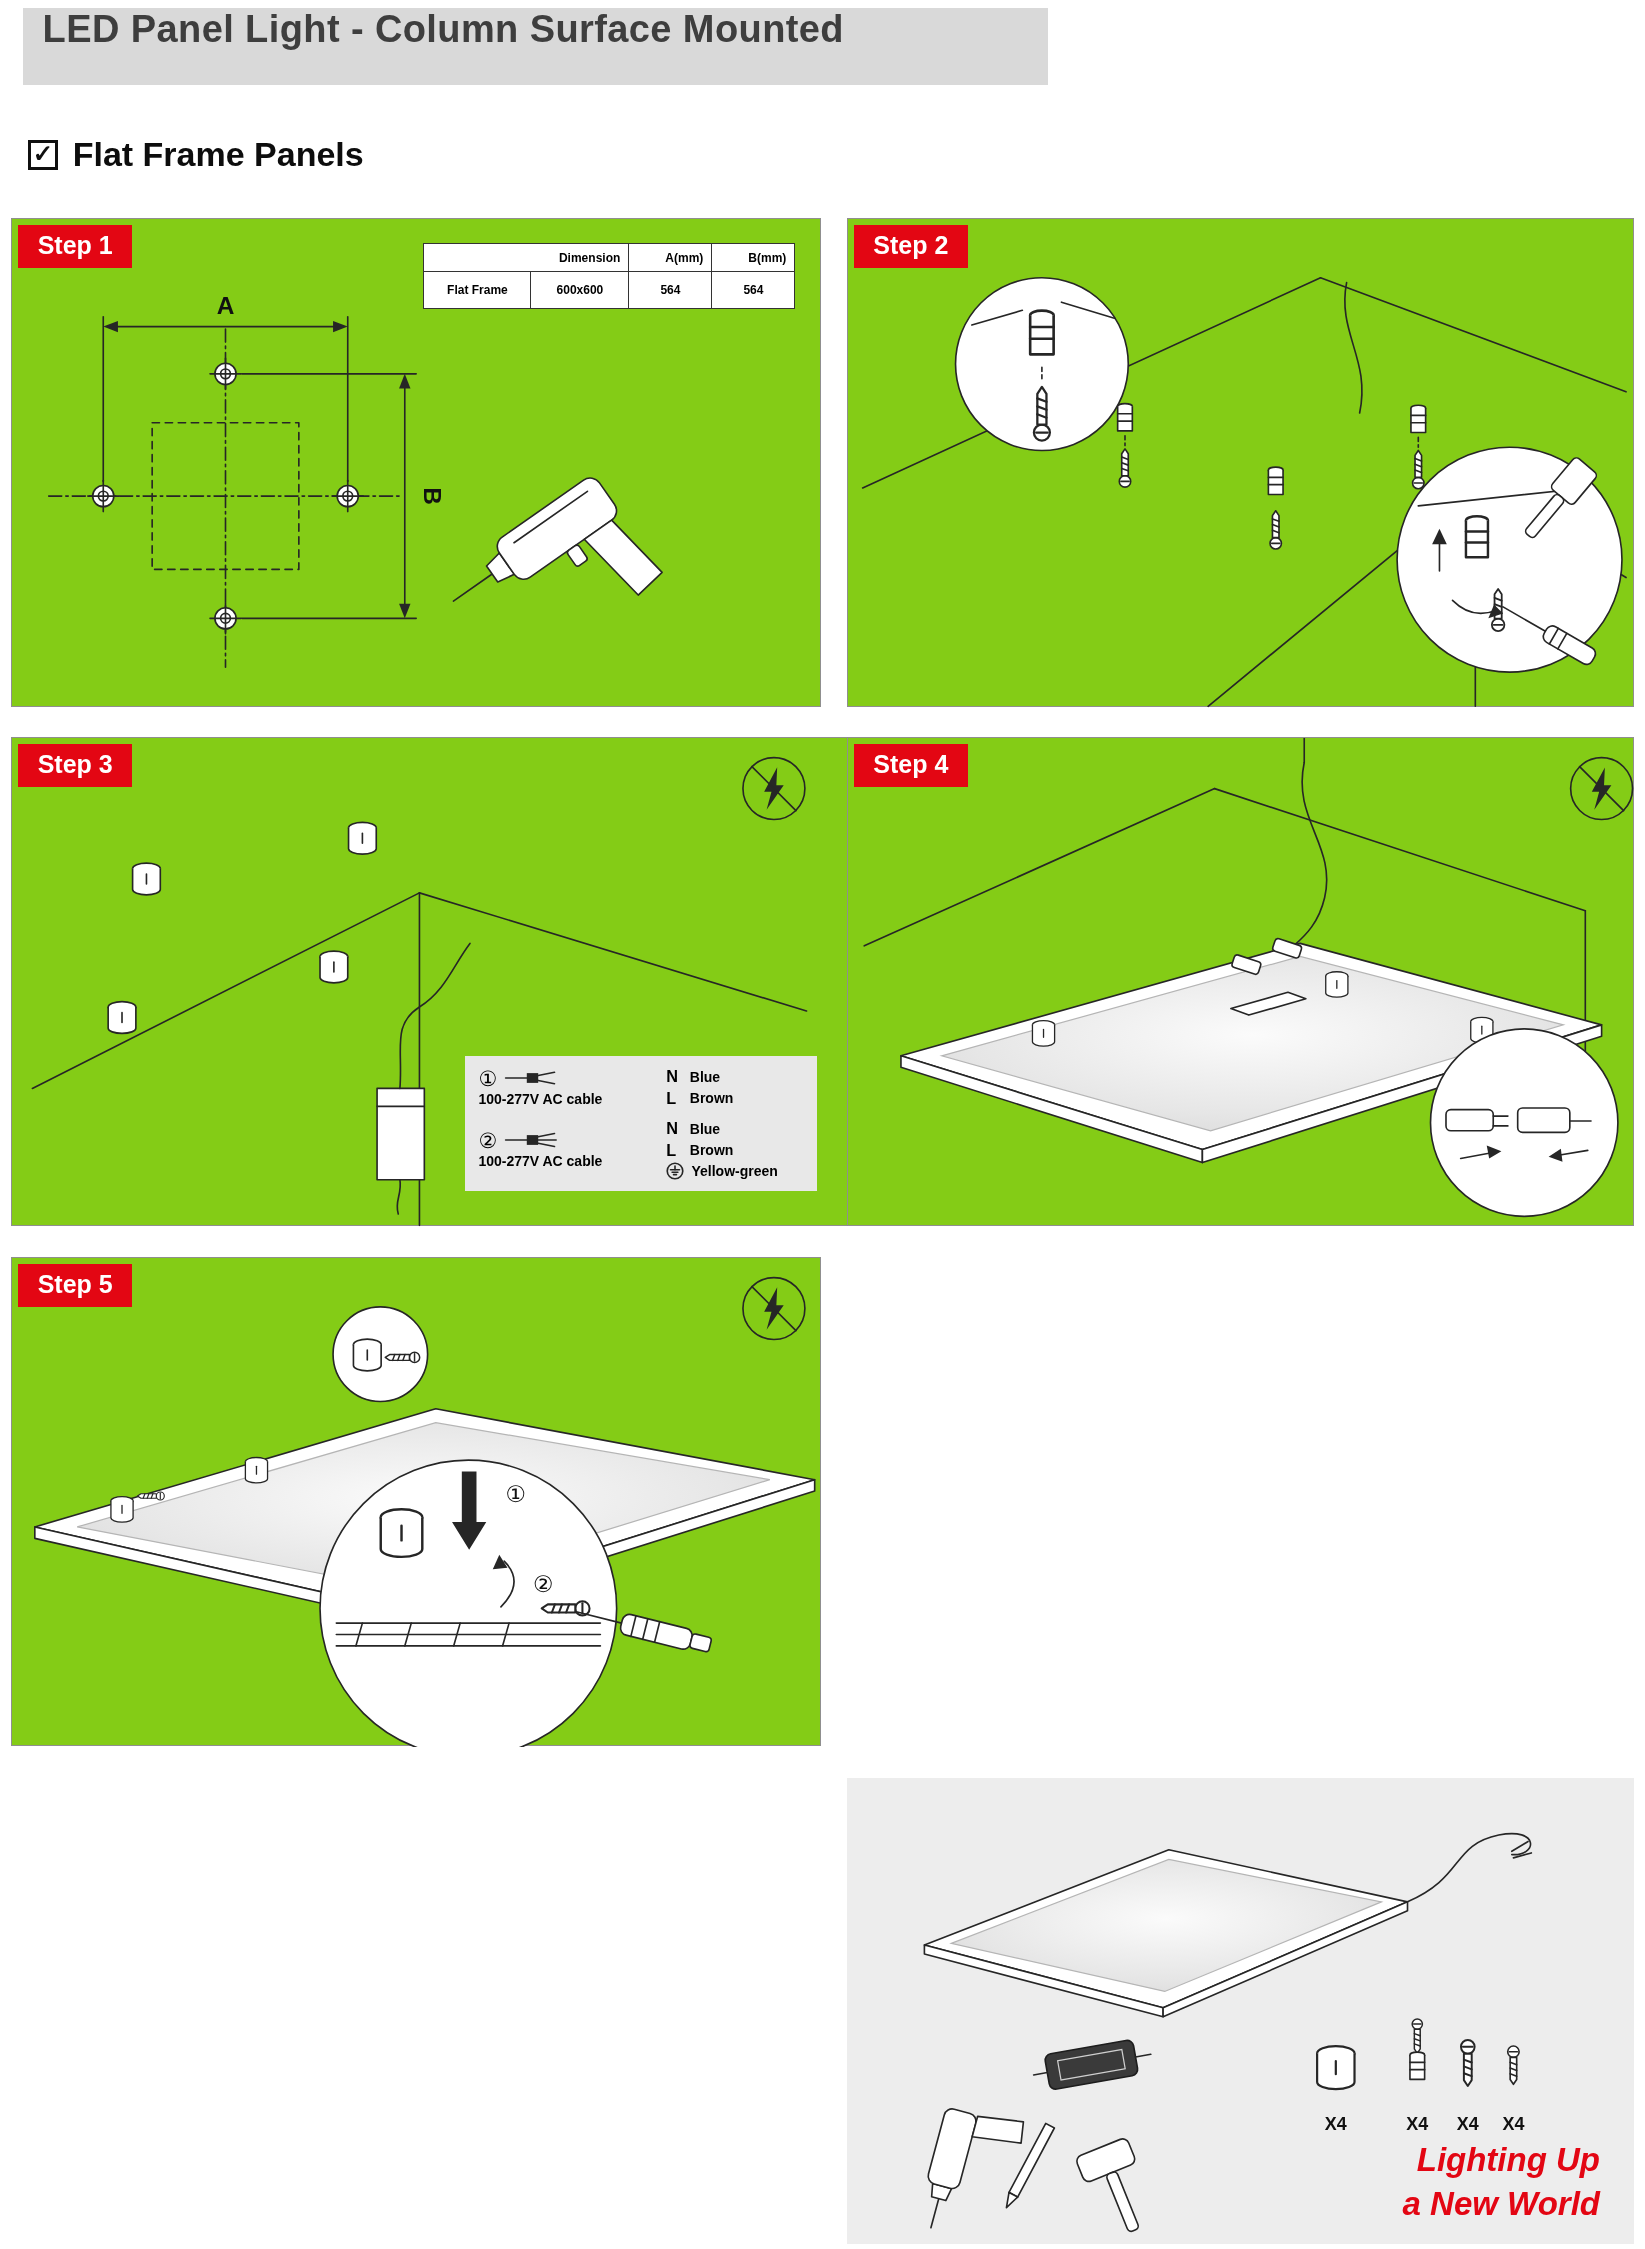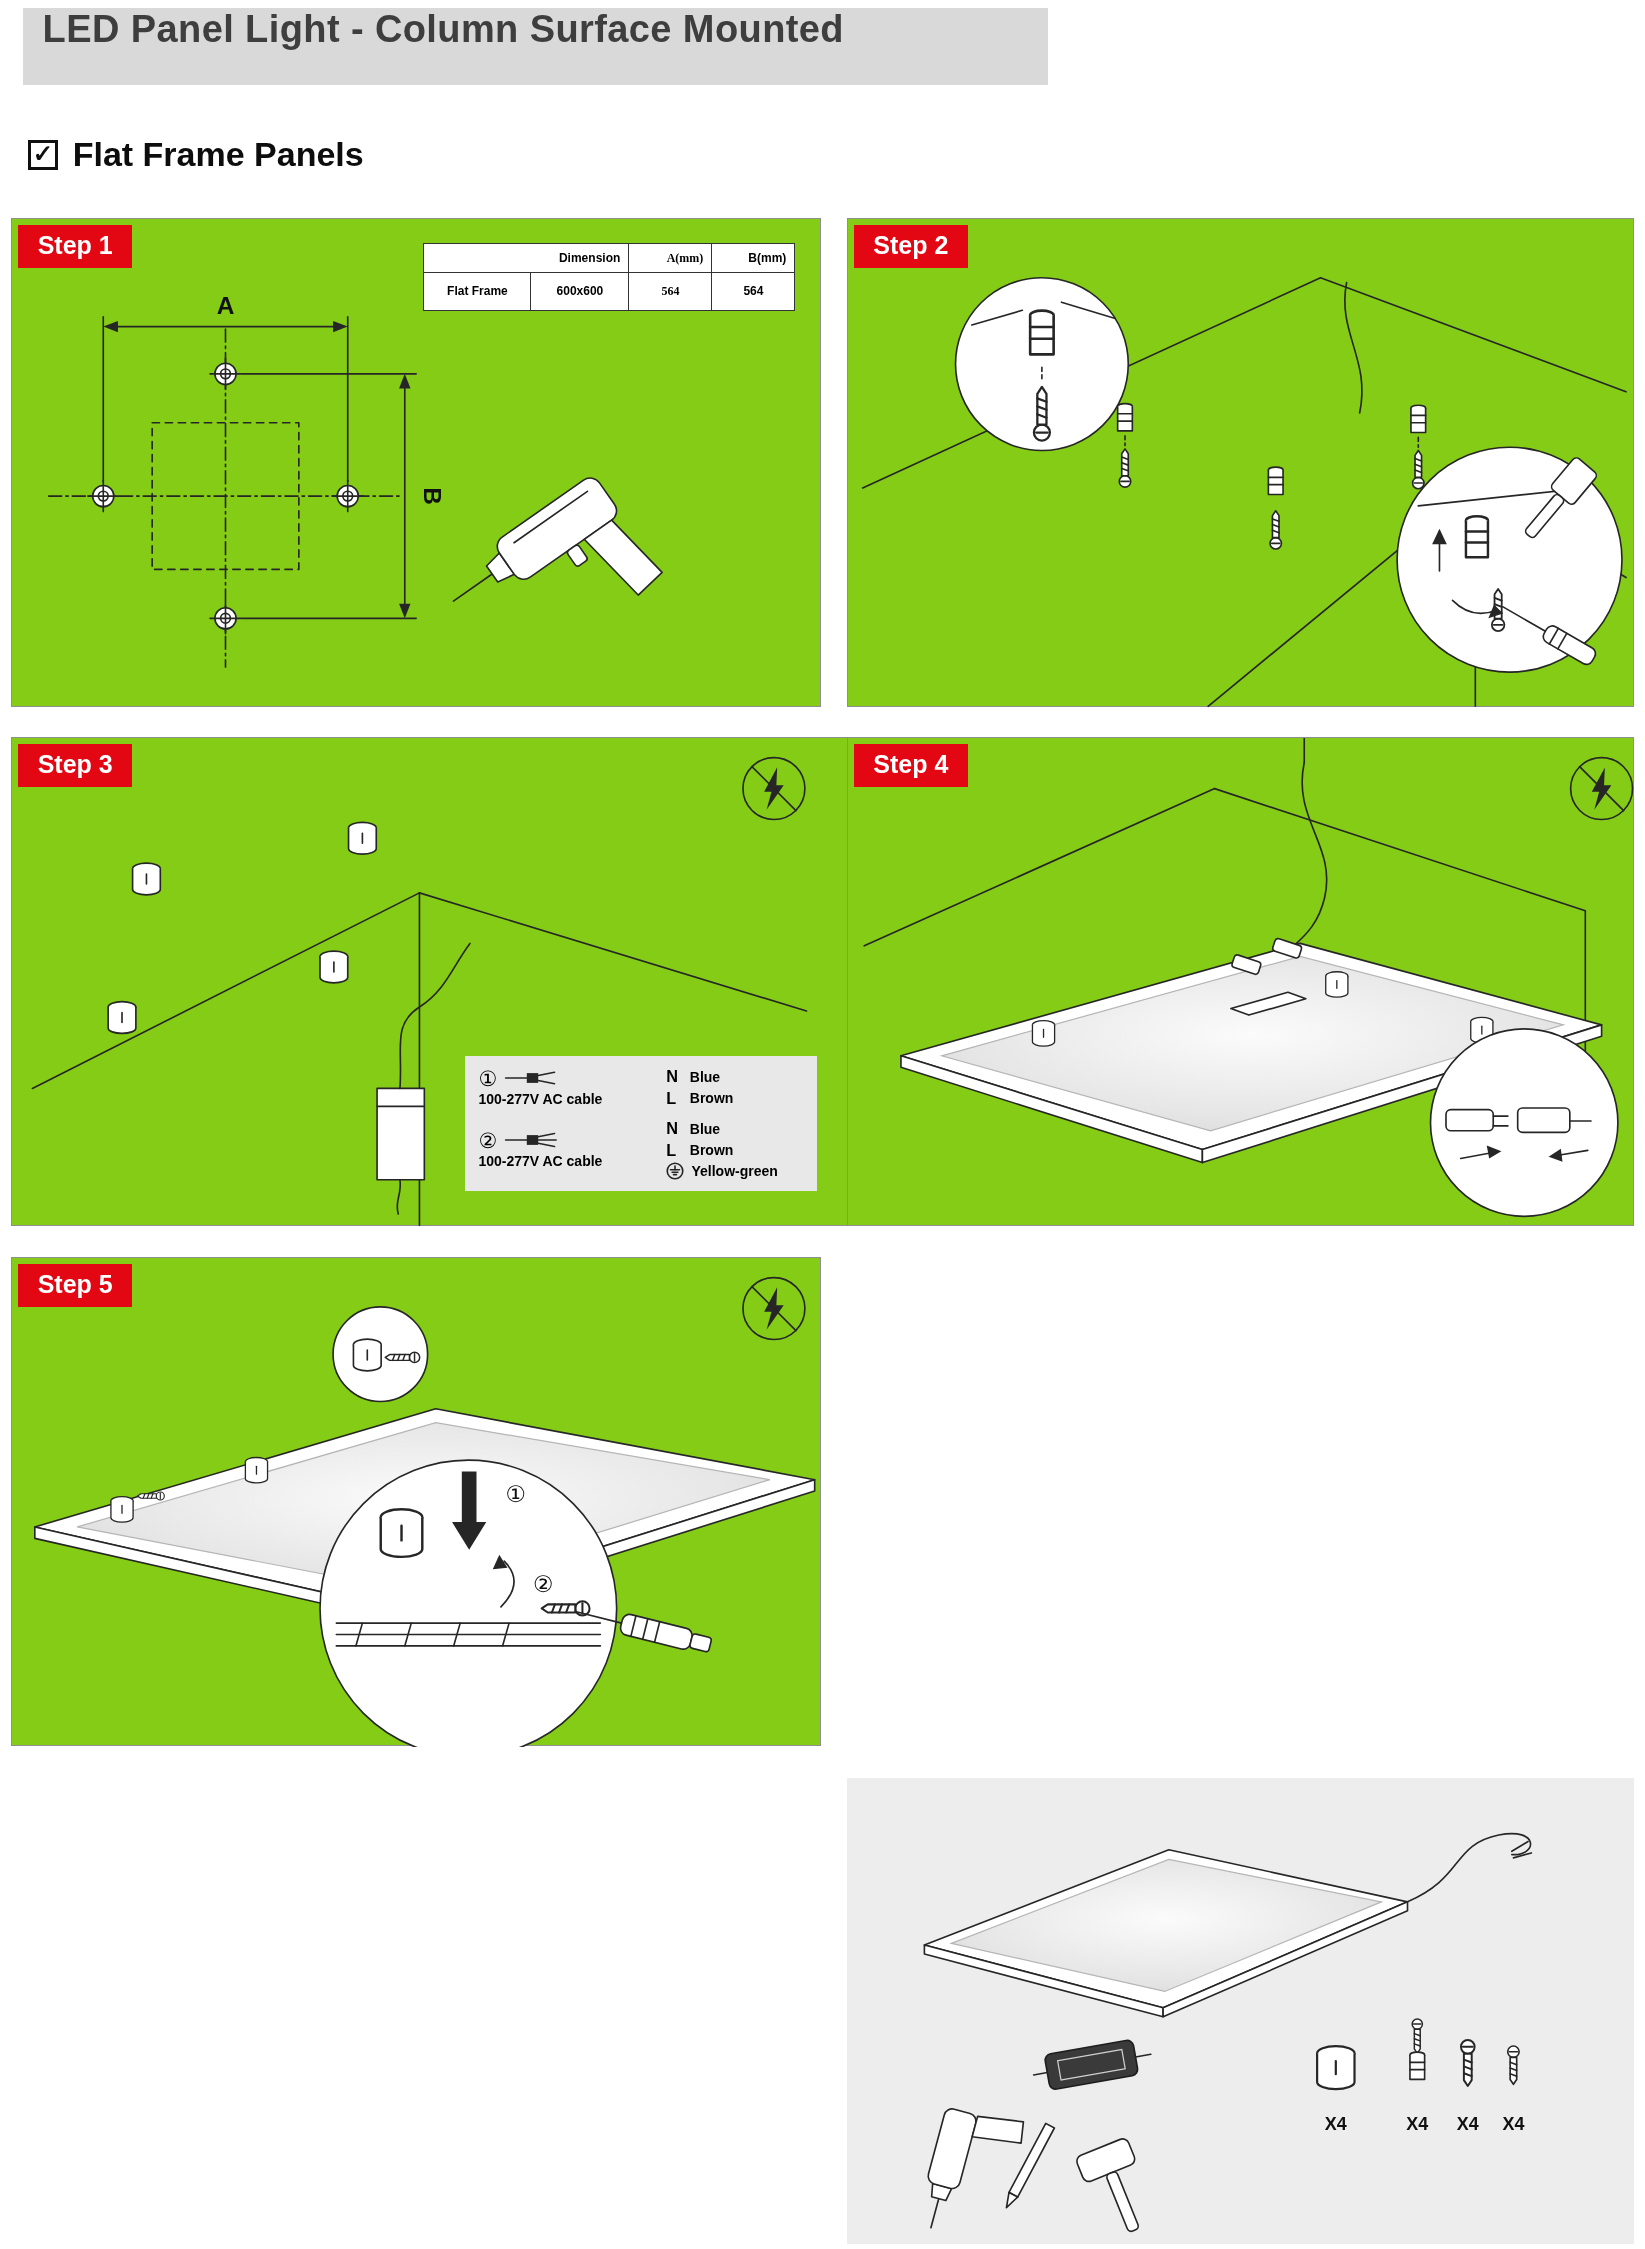--- a/index.html
+++ b/index.html
@@ -25,21 +25,21 @@
   .sf { fill:#262626; stroke:none; }
   text { font-family:"Liberation Sans", sans-serif; fill:#111; }
   .dimlabel { font-size:30px; font-weight:bold; text-anchor:middle; }
   .qty { font-size:22px; font-weight:bold; text-anchor:middle; }
   .callout-num { font-size:28px; text-anchor:middle; }
 
   .dim-table { position:absolute; left:411px; top:24.4px; border-collapse:collapse; z-index:4; background:#fff; }
   .dim-table th, .dim-table td { border:0.8px solid #333; text-align:center; }
   .dim-table th { font-size:12px; padding:6.5px 8.1px;text-align:right; }
   .dim-table td { font-size:12px; padding:10.6px 8.1px; }
-  .c-name { width:107px; } .c-size { width:98px; } .c-a { width:83px;font-family:Liberation Serif, serif; } .c-b { width:83px; }
+  .c-name { width:107px; } .c-size { width:98px; } .c-a { width:83px; } .c-b { width:83px; }
   .bold { font-weight:bold; }
 
   .legend { position:absolute; left:453px; top:318px; width:352px; background:#e8e8e8; padding:11.4px 13px;
             display:flex; flex-direction:column; gap:11.4px; z-index:4; }
   .legend-row { display:flex; align-items:center; gap:9.8px; }
   .legend-left { width:178px; }
   .legend-topline { display:flex; align-items:center; gap:6.5px; }
   .circnum { font-size:21px; line-height:1; }
   .cable-label { font-size:14px; font-weight:bold; margin-top:2.4px; white-space:nowrap; }
   .legend-right { display:flex; flex-direction:column; gap:2.4px; }
@@ -454,16 +454,20 @@
       </g>
       <g transform="translate(222,478) rotate(28)">
         <rect x="-6" y="-58" width="12" height="96" class="sw"></rect>
         <path d="M -6,38 L 0,56 L 6,38 Z" class="sw"></path>
       </g>
       <g transform="translate(318,470) rotate(-22)">
         <rect x="-34" y="-18" width="68" height="34" rx="8" class="sw"></rect>
         <rect x="-7" y="16" width="14" height="76" rx="5" class="sw"></rect>
       </g>
     </svg>
+    <div class="slogan">
+      <div class="l1">Lighting Up</div>
+      <div class="l2">a New World</div>
+    </div>
   </section>
 
 </div>
 
 
 </body></html>

